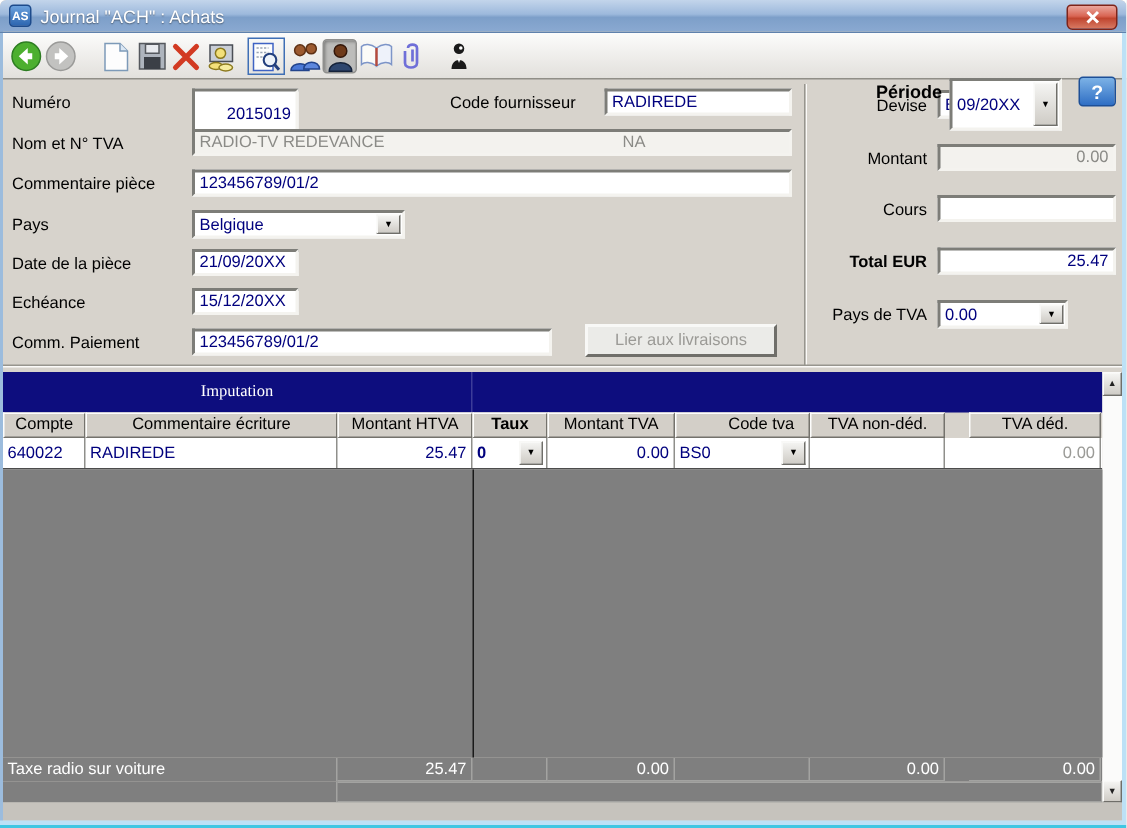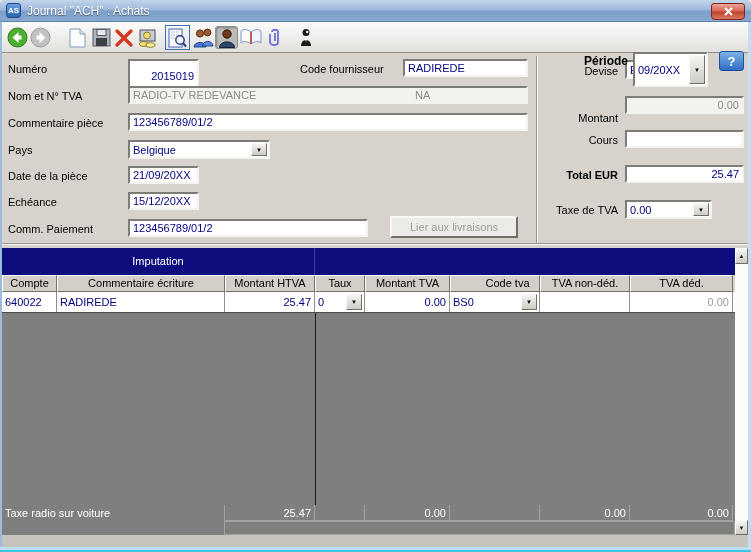--- a/index.html
+++ b/index.html
@@ -69,22 +69,22 @@
   .btn-disabled {
     position:absolute; background:#ebebe8; font-size:11px; color:#9b9a96;
     border:2px solid; border-color:#f8f8f6 #6f6e69 #6f6e69 #f8f8f6;
     display:flex; align-items:center; justify-content:center;
   }
   .na-span { position:absolute; left:285px; }
   
   .grid { position:absolute; left:2px; top:248px; width:746px; height:287px; font-size:11px; display:flex; }
   .grid-main { width:733px; display:flex; flex-direction:column; }
   .row { display:flex; }
-  .c0{width:55px;} .c1{width:168px;} .c2{width:90px;} .c3{width:50px;} .c4{width:85px;} .c5{width:90px;padding-left:25px;} .c6{width:90px;} .c7{width:103px;}
-  .ghead { height:28px; background:#0d0d7e; color:#fff; }
+  .c0{width:55px;} .c1{width:168px;} .c2{width:90px;} .c3{width:50px;font-weight:bold;} .c4{width:85px;} .c5{width:90px;padding-left:25px;} .c6{width:90px;} .c7{width:88px;margin-left:16px;}
+  .ghead { height:28px; background:#0d0d7e; color:#fff;font-family:Liberation Serif, serif; }
   .ghead .gcell { display:flex; align-items:center; justify-content:center; border-right:1px solid #3c3c99; }
   .g-imp { width:313px; } .g-tva { width:420px; }
   .chead { height:18px; }
   .chead > div {
     background:#d3cfc8; border:1px solid; border-color:#fdfdfc #74726c #74726c #fdfdfc;
     display:flex; align-items:center; justify-content:center; color:#000;
   }
   .drow { height:22px; background:#fff; border-bottom:1px solid #4c4c4c; }
   .drow > div { position:relative; border-right:1px solid #8f8f8b; display:flex; align-items:center; padding:0 3px; color:#00007e; }
   .drow .num { justify-content:flex-end; }
@@ -246,30 +246,30 @@
     <div class="sunken" style="left:128px; top:166px; width:240px; height:18px">123456789/01/2</div>
 
     <div class="btn-disabled" style="left:390px; top:163px; width:128px; height:22px">Lier aux livraisons</div>
 
     <div class="lbl lbl-r" style="left:530px; top:12px; width:88px">Devise</div>
     <div class="sunken combo" style="left:625px; top:7px; width:65px; height:19px">
       <span>EUR</span>
       <span class="ddbtn">▼</span>
     </div>
 
-    <div class="lbl lbl-r" style="left:530px; top:59px; width:88px">Montant</div>
+    <div class="lbl lbl-r" style="left:530px; top:47px; width:88px">Montant</div>
     <div class="sunken disabled right" style="left:625px; top:43px; width:119px; height:18px">0.00</div>
 
     <div class="lbl lbl-r" style="left:530px; top:81px; width:88px">Cours</div>
     <div class="sunken" style="left:625px; top:77px; width:119px; height:18px"></div>
 
     <div class="lbl lbl-r" style="left:530px; top:116px; width:88px; font-weight:bold">Total EUR</div>
     <div class="sunken right" style="left:625px; top:112px; width:119px; height:18px">25.47</div>
 
-    <div class="lbl lbl-r" style="left:530px; top:151px; width:88px">Taxe de TVA</div>
+    <div class="lbl lbl-r" style="left:530px; top:151px; width:88px">Pays de TVA</div>
     <div class="sunken combo" style="left:625px; top:147px; width:87px; height:19px">
       <span>0.00</span>
       <span class="ddbtn">▼</span>
     </div>
   </div>
 
   <div class="groove-v"></div>
   <div class="groove-h"></div>
 
   <div class="grid">

